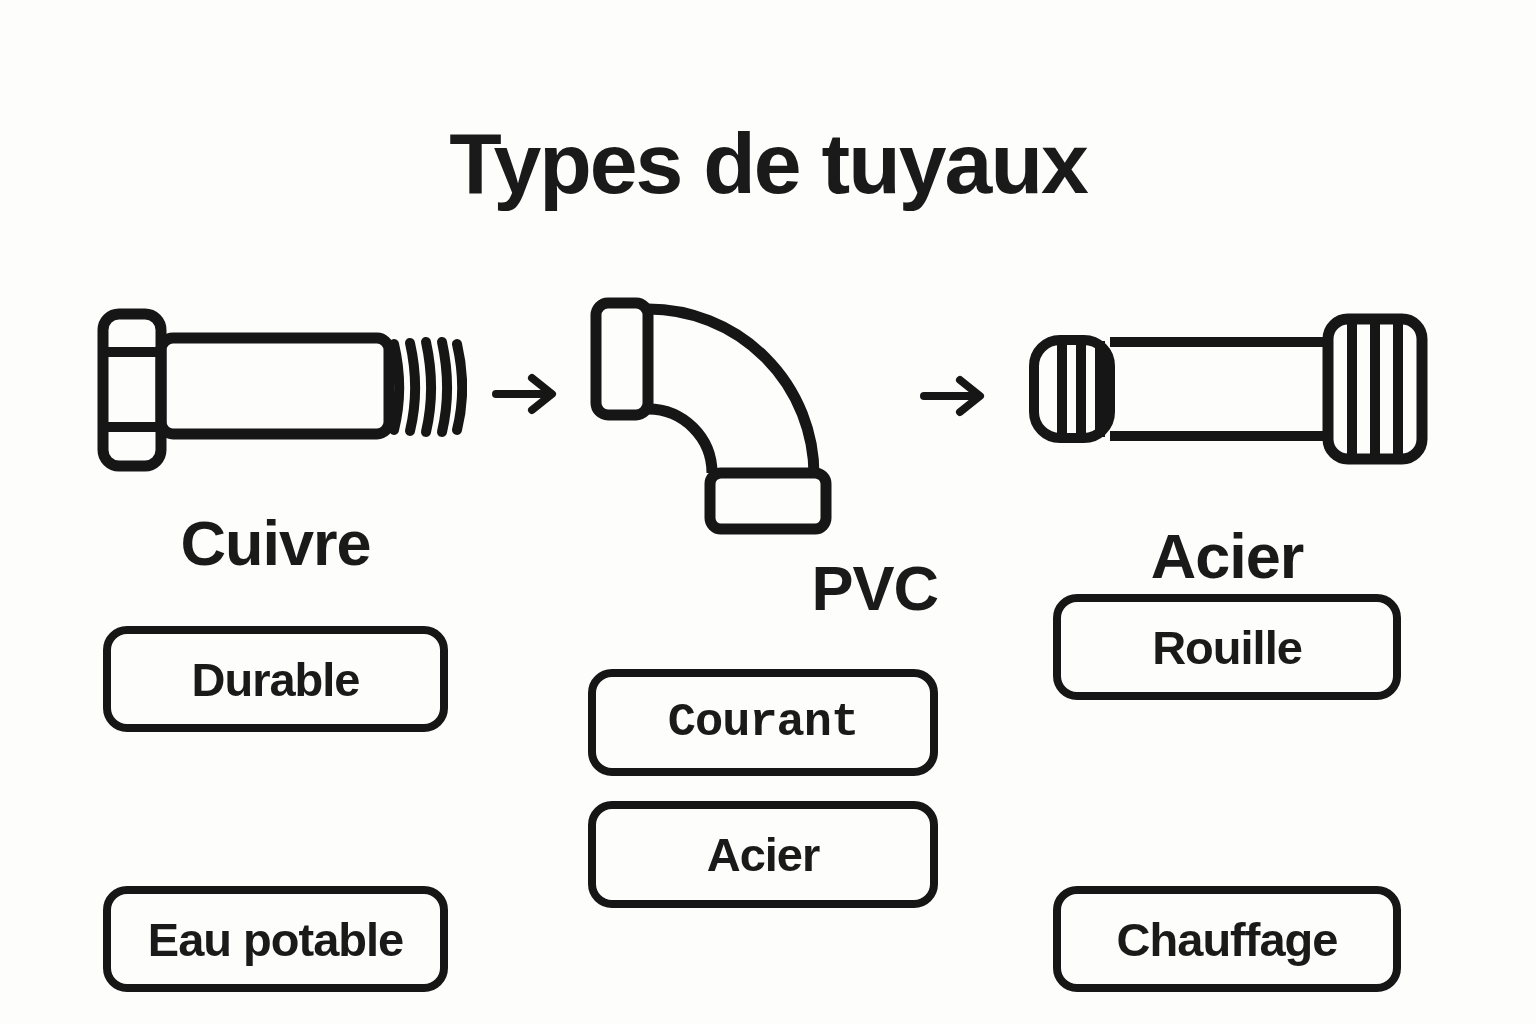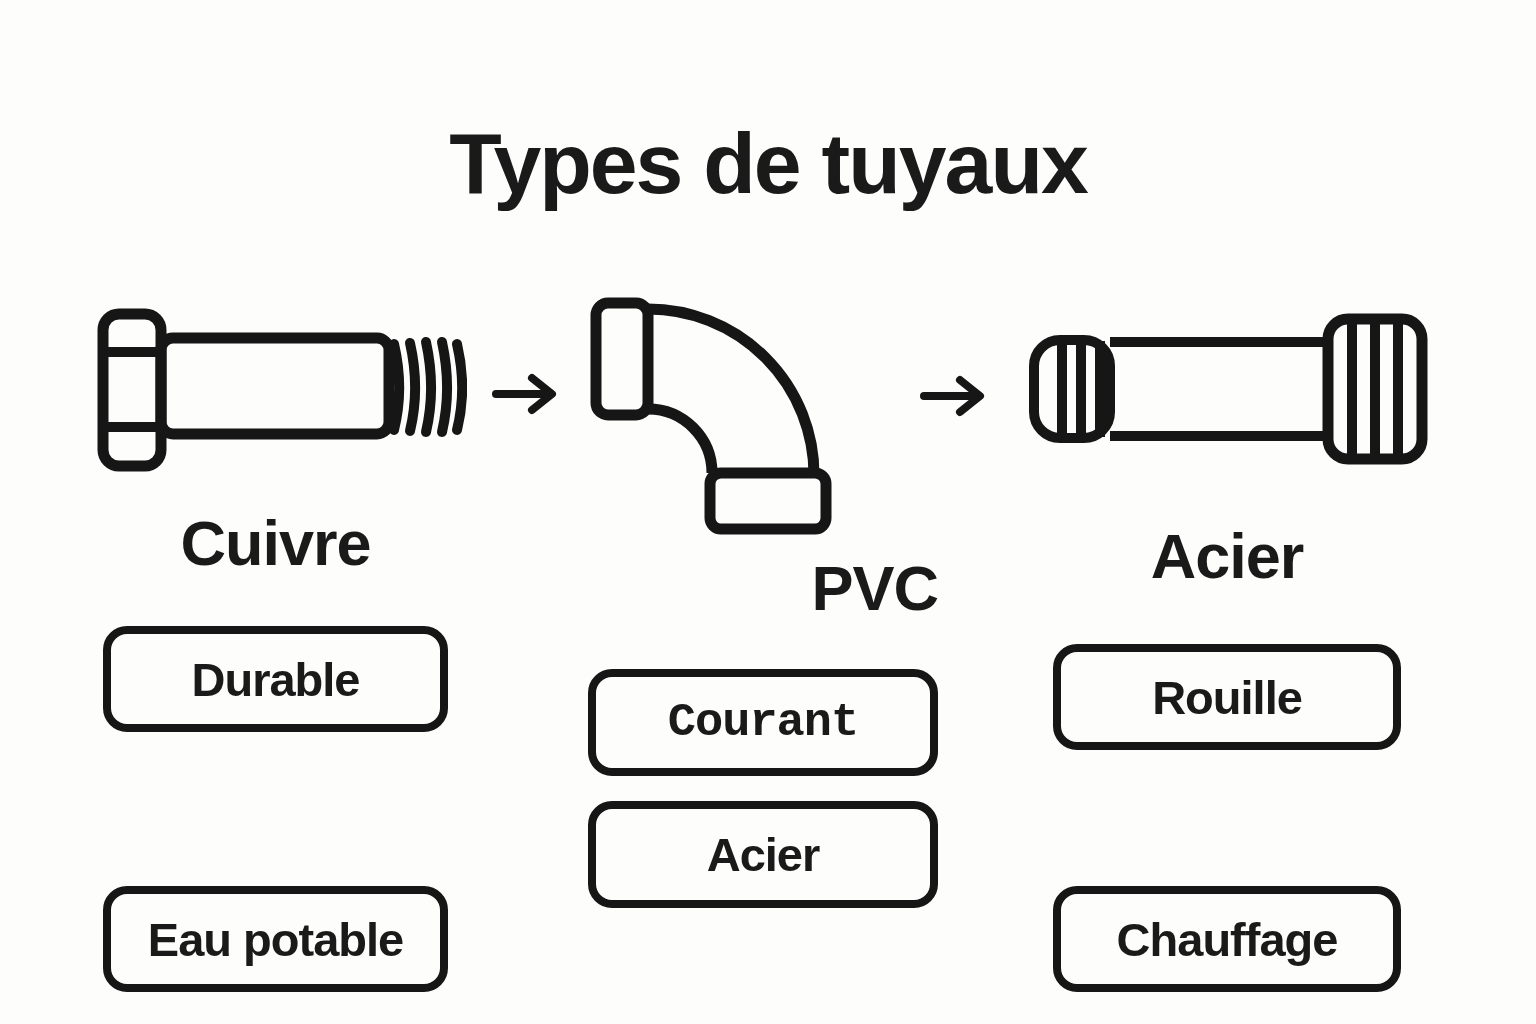--- a/index.html
+++ b/index.html
@@ -50,21 +50,21 @@
     color: #1a1a1a;
   }
   
   .c1 { left: 103px; width: 345px; height: 106px; }
   .c1.r1 { top: 582px; } .c1.r2 { top: 712px; } .c1.r3 { top: 842px; }
   
   .c2 { left: 588px; width: 350px; height: 107px; }
   .c2.r1 { top: 625px; font-family: Liberation Mono, monospace; } .c2.r2 { top: 757px; } .c2.r3 { top: 889px; }
   
   .c3 { left: 1053px; width: 348px; height: 106px; }
-  .c3.r1 { top: 600px; text-align: center; } .c3.r2 { top: 712px; } .c3.r3 { top: 842px; }
+  .c3.r1 { top: 550px; text-align: center; } .c3.r2 { top: 712px; } .c3.r3 { top: 842px; }
 
   svg { display: block; }
   .ink { stroke: #161616; fill: none; }
 </style>
 </head>
 <body>
 
 <div class="stage">
 
   <div class="abs title">Types de tuyaux</div>

